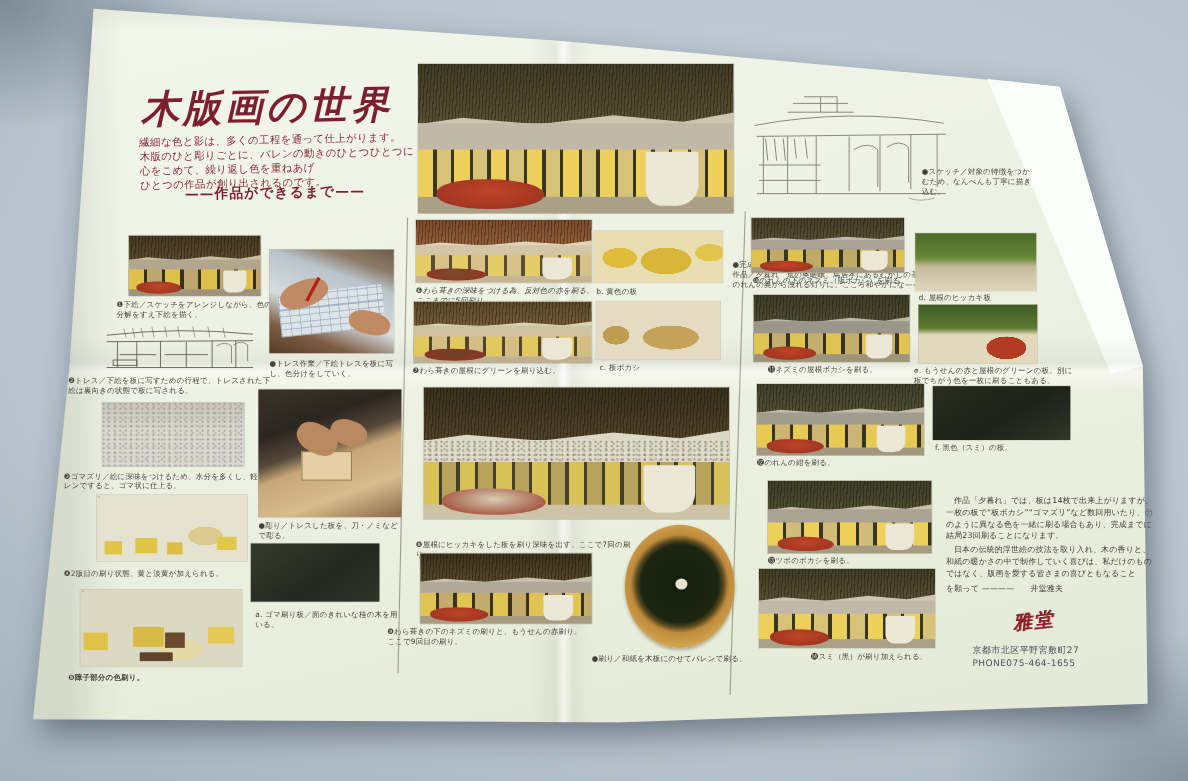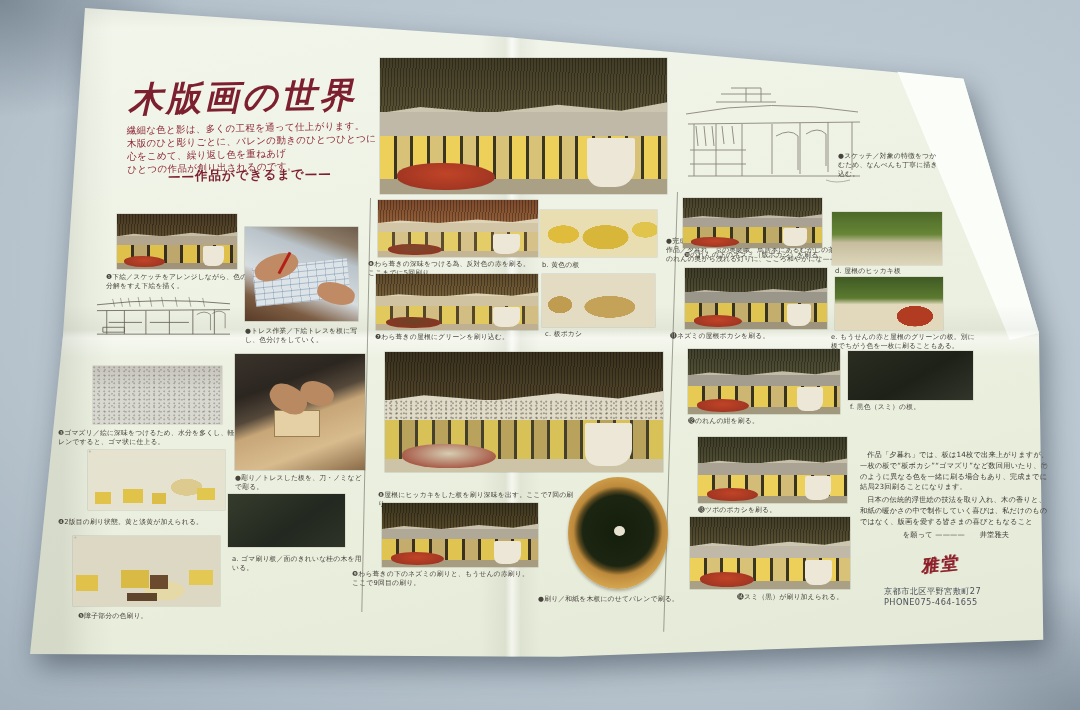--- a/index.html
+++ b/index.html
@@ -116,21 +116,21 @@
   .photo1 .hand{position:absolute;background:#c08a64;border-radius:45%;}
   .photo2{background:linear-gradient(160deg,#3a332c 0%,#2c2620 28%,#54483a 44%,#c7a678 54%,#d8bc8e 76%,#8a6a48 100%);}
   .photo2 .hand{position:absolute;background:#b98a62;border-radius:45%;}
   .photo2 .carve{position:absolute;left:30%;top:48%;width:34%;height:22%;background:#e4d0a4;border:1px solid #9a8050;}
 
   .lineart{position:absolute;background:transparent;}
   .lineart svg{width:100%;height:100%;}
 
   .essay{font-size:7.2px;line-height:1.5;color:#3c3a34;letter-spacing:.2px;}
   .essay p{margin:0 0 2px 0;text-indent:1em;}
-  .essay .sig{text-indent:0;text-align:center;}
+  .essay .sig{text-indent:0;text-align:left;}
 
   .stamp{font-family:"DejaVu Serif",serif;font-weight:bold;font-size:17px;color:#8c1f2a;
     transform:rotate(-6deg) skewX(-12deg);letter-spacing:2px;text-shadow:1px 0 0 rgba(140,31,42,.5);}
   .addr{font-size:8.2px;color:#4a5058;letter-spacing:.4px;line-height:1.35;}
 </style>
 </head>
 <body>
 
 <div class="stage">
   <div class="corner-shade cs-tl"></div>
@@ -208,49 +208,50 @@
       <svg viewBox="0 0 140 46" fill="none" stroke="#5d594c" stroke-width="0.8">
         <path d="M2,10 Q70,2 138,9"></path>
         <path d="M2,16 L138,15"></path>
         <path d="M12,16 V40 M30,16 V40 M52,16 V40 M76,16 V40 M100,15 V40 M122,15 V40"></path>
         <path d="M2,40 H138 M14,28 H48 M56,28 H96"></path>
         <path d="M8,33 h22 v5 h-22 z"></path>
         <path d="M104,20 q8,-5 14,0 v16 M120,19 q7,-5 13,0 v15" stroke-width="0.6"></path>
         <path d="M18,4 l2,8 M26,3 l2,9 M34,3 l2,9 M44,2 l2,10 M56,2 l2,10 M68,2 l2,10 M82,2 l2,10 M96,2 l2,10 M110,3 l2,9" stroke-width="0.5"></path>
       </svg>
     </div>
+    <div class="abs cap" style="left:62px;top:342px;width:186px;">❷トレス／下絵を板に写すための行程で、トレスされた下絵は裏向きの状態で板に写される。</div>
 
     <div class="tex tex-goma" style="left:93px;top:366px;width:129px;height:58px;"></div>
     <div class="abs cap" style="left:58px;top:429px;width:192px;">❸ゴマズリ／絵に深味をつけるため、水分を多くし、軽くバレンですると、ゴマ状に仕上る。</div>
 
     <div class="photo photo2" style="left:235px;top:354px;width:130px;height:116px;">
       <div class="carve"></div>
       <div class="hand" style="left:26%;top:28%;width:30%;height:22%;transform:rotate(30deg);"></div>
       <div class="hand" style="left:50%;top:24%;width:26%;height:20%;transform:rotate(18deg);"></div>
     </div>
     <div class="abs cap" style="left:235px;top:474px;width:132px;">●彫り／トレスした板を、刀・ノミなどで彫る。</div>
 
     <div class="tex tex-y2" style="left:88px;top:450px;width:137px;height:60px;"></div>
     <div class="abs cap" style="left:58px;top:518px;width:192px;">❹2版目の刷り状態。黄と淡黄が加えられる。</div>
 
     <div class="tex plate-a" style="left:228px;top:494px;width:117px;height:53px;"></div>
     <div class="abs cap" style="left:232px;top:555px;width:130px;">a. ゴマ刷り板／面のきれいな桂の木を用いる。</div>
 
     <div class="tex tex-shoji" style="left:73px;top:536px;width:147px;height:70px;"></div>
-    <div class="abs cap" style="left:78px;top:612px;width:170px;">❺障子部分の色刷り。</div>
+    <div class="abs cap" style="left:62px;top:612px;width:170px;font-weight:bold;">❺障子部分の色刷り。</div>
 
     <div class="wp s6" style="left:378px;top:200px;width:160px;height:57px;">
       <i class="roof"></i>
         <i class="mid"></i>
         <i class="win"></i>
         <i class="base"></i>
         <i class="bench"></i>
         <i class="noren"></i>
     </div>
-    <div class="abs cap" style="left:368px;top:260px;width:165px;">❻わら葺きの深味をつける為、反対色の赤を刷る。ここまでに5回刷り。</div>
+    <div class="abs cap" style="left:378px;top:260px;width:165px;font-style:italic;">❻わら葺きの深味をつける為、反対色の赤を刷る。ここまでに5回刷り。</div>
 
     <div class="tex plate-b" style="left:540px;top:210px;width:117px;height:47px;"></div>
     <div class="abs cap" style="left:542px;top:261px;width:110px;">b. 黄色の板</div>
 
     <div class="wp s7" style="left:376px;top:274px;width:162px;height:56px;">
       <i class="roof"></i>
         <i class="mid"></i>
         <i class="win"></i>
         <i class="base"></i>
         <i class="bench"></i>
@@ -300,21 +301,21 @@
     <div class="abs cap" style="left:835px;top:267px;width:110px;">d. 屋根のヒッカキ板</div>
 
     <div class="wp s11" style="left:685px;top:268px;width:142px;height:61px;">
       <i class="roof"></i>
         <i class="mid"></i>
         <i class="win"></i>
         <i class="base"></i>
         <i class="bench"></i>
         <i class="noren"></i>
     </div>
-    <div class="abs cap" style="left:670px;top:332px;width:145px;">⓫ネズミの屋根ボカシを刷る。</div>
+    <div class="abs cap" style="left:698px;top:332px;width:145px;">⓫ネズミの屋根ボカシを刷る。</div>
 
     <div class="tex plate-e" style="left:835px;top:277px;width:108px;height:53px;"></div>
     <div class="abs cap" style="left:831px;top:333px;width:148px;">e. もうせんの赤と屋根のグリーンの板。別に板でちがう色を一枚に刷ることもある。</div>
 
     <div class="wp s12" style="left:688px;top:349px;width:152px;height:65px;">
       <i class="roof"></i>
         <i class="mid"></i>
         <i class="win"></i>
         <i class="base"></i>
         <i class="bench"></i>

